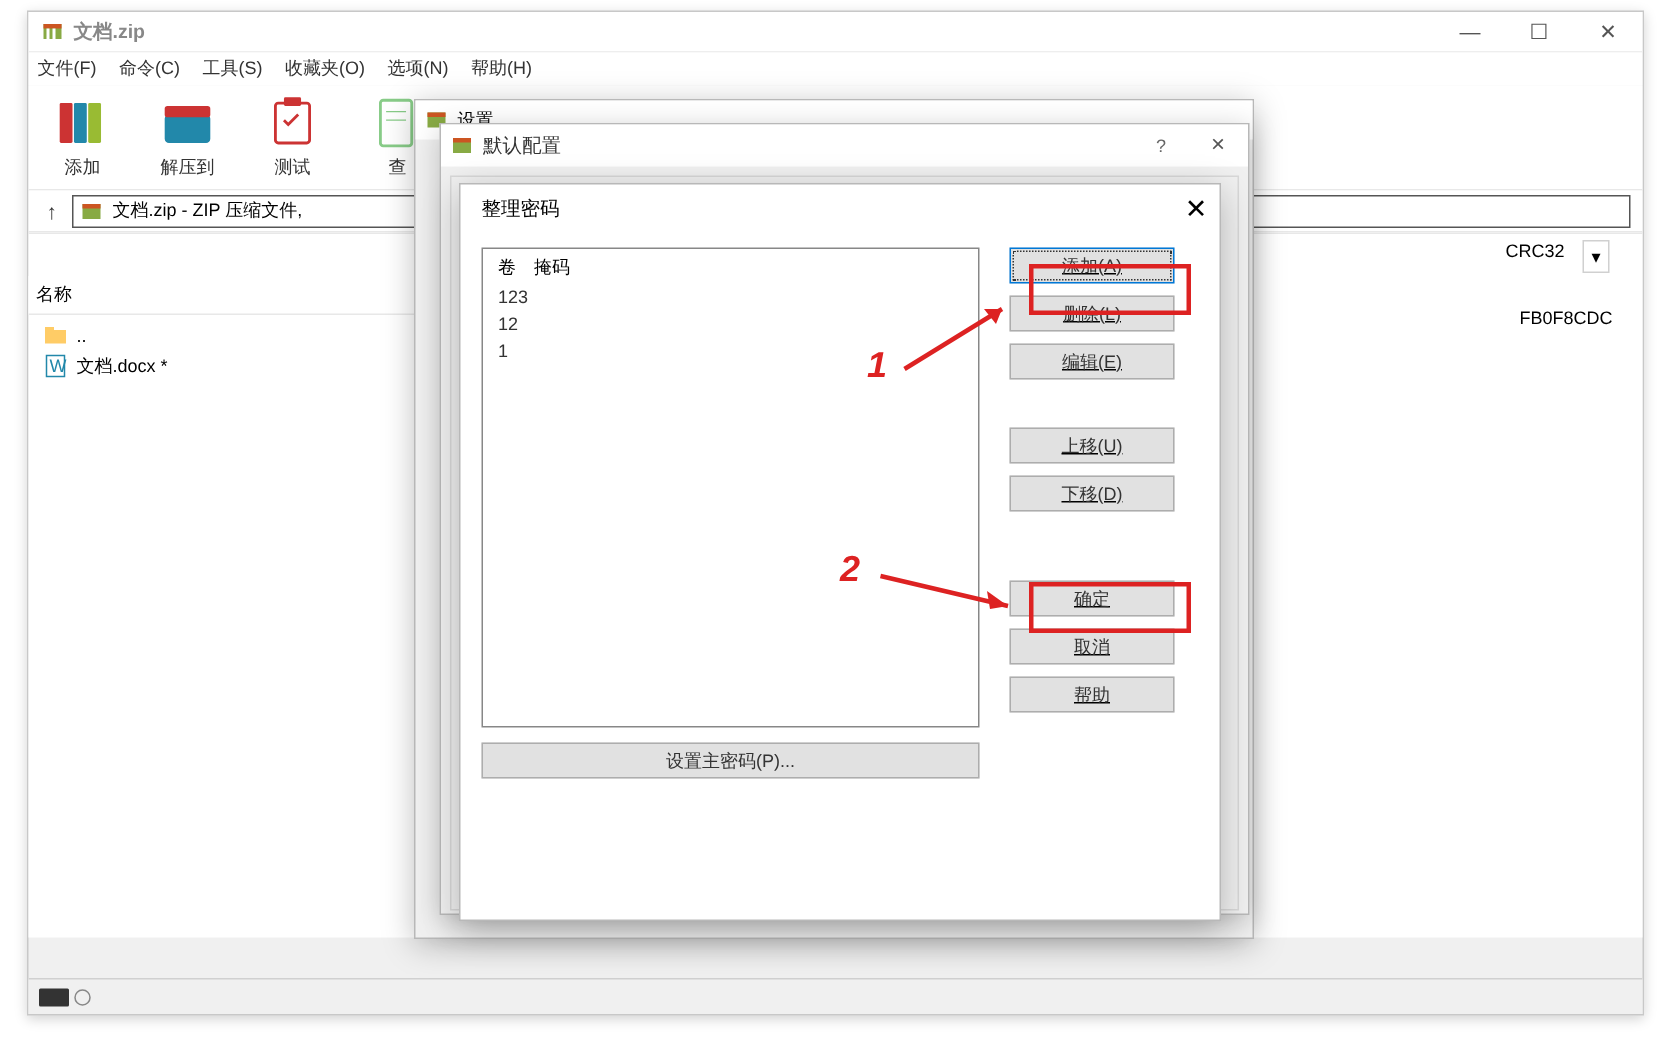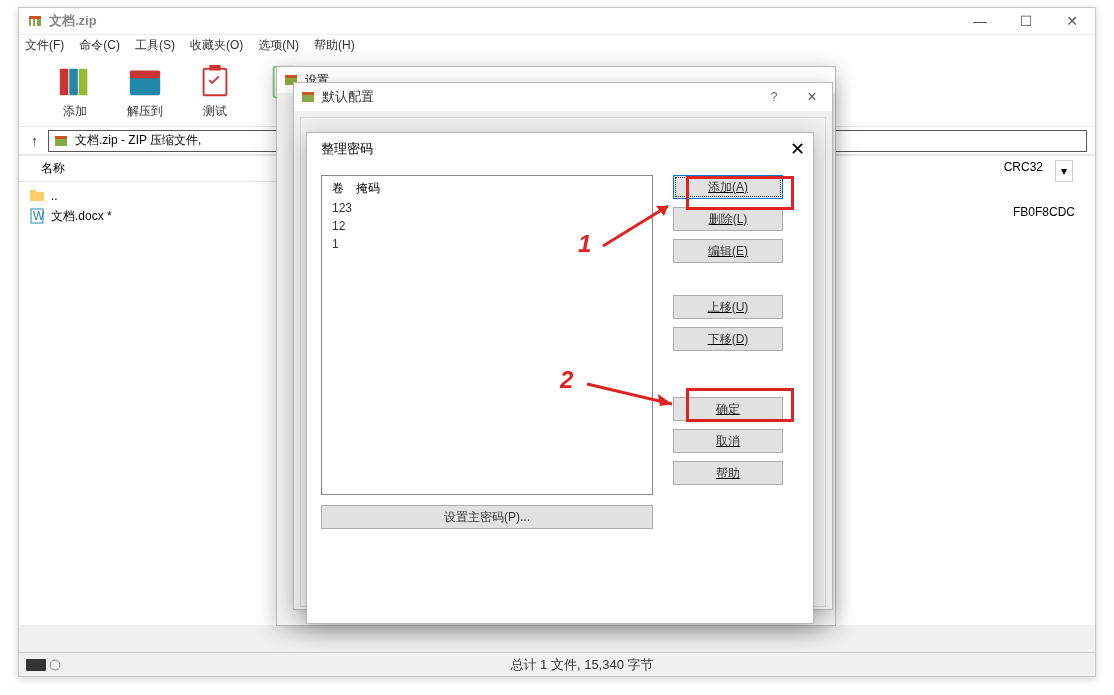--- a/index.html
+++ b/index.html
@@ -8,33 +8,33 @@
 
 .main-win { position: absolute; left: 18px; top: 7px; width: 1078px; height: 670px; border: 1px solid #c8c8c8; background: #f0f0f0; box-shadow: 0 2px 8px rgba(0,0,0,0.18); }
 .main-titlebar { height: 27px; background: #fff; display: flex; align-items: center; padding-left: 8px; border-bottom: 1px solid #eee; }
 .main-titlebar .ico { width: 16px; height: 16px; margin-right: 6px; }
 .main-titlebar .ttl { flex: 1; color: #888; font-size: 13px; font-weight: bold; }
 .win-btn { width: 46px; height: 27px; display: flex; align-items: center; justify-content: center; font-size: 14px; color: #555; }
 .win-btn.close { width: 46px; }
 .menubar { background: #fff; height: 22px; display: flex; align-items: flex-start; padding: 2px 6px; gap: 15px; }
 .menubar span { color: #333; font-size: 12px; }
 
-.toolbar { background: #fff; height: 70px; display: flex; align-items: center; padding-left: 36px; gap: 30px; border-bottom: 1px solid #e8e8e8;}
+.toolbar { background: #fff; height: 70px; display: flex; align-items: center; padding-left: 16px; gap: 30px; border-bottom: 1px solid #e8e8e8;}
 .tool { display: flex; flex-direction: column; align-items: center; width: 40px; }
 .tool .ticon { width: 38px; height: 38px; border-radius: 4px; }
 .tool .tlabel { font-size: 12px; margin-top: 2px; color: #333; }
 
 .pathbar { background: #fff; height: 28px; display:flex; align-items:center; gap:10px; padding-left:12px; border-bottom:1px solid #e8e8e8;}
 .pathbar .up { font-size: 14px; color:#333; }
 .pathbar .pbox { flex:1; height:22px; border:1px solid #555; display:flex; align-items:center; padding:0 4px; gap:6px; margin-right: 8px;}
 .pathbar .dd { position:absolute; right:12px; width:18px; height:22px; border:1px solid #d0d0d0; display:flex;align-items:center;justify-content:center;}
 
 .list-area { display:flex; background:#fff; height:470px; border-top:1px solid #e8e8e8;}
 .left-col { width:260px; border-right:1px solid #eee; }
-.left-head { padding:4px 22px; border-bottom:1px solid #e8e8e8; background:#fff;}
+.left-head { padding:4px 5px; border-bottom:1px solid #e8e8e8; background:#fff;margin-top:28px;}
 .left-body { padding:4px 10px;}
 .left-body .row { display:flex; align-items:center; gap:6px; height:20px; }
 .left-body .ficon { width:16px; height:16px; }
 .right-col { flex:1; position: relative;}
 .right-head { display:flex; align-items:center; height:22px; }
 .right-head span { padding:2px 8px; }
 .right-body { padding:4px 10px;}
 .right-body .row { display:flex; align-items:center; height:20px; }
 
 .statusbar { position:absolute; bottom:0; left:0; right:0; height:24px; background:#f0f0f0; display:flex; align-items:center; border-top:1px solid #d0d0d0;}
@@ -50,21 +50,21 @@
 .default-dialog { position:absolute; left:293px; top:82px; width:540px; height:528px; border:1px solid #b8b8b8; background:#f0f0f0; box-shadow: 0 4px 18px rgba(0,0,0,0.22);}
 .default-dialog .tbar { height:28px; background:#fff; display:flex; align-items:center; padding-left:6px;}
 .default-dialog .ttxt { flex:1; font-size:13px; color:#333;}
 .default-dialog .help { width:36px; text-align:center; color:#666;}
 .default-dialog .closebtn { width:40px; text-align:center; font-size:16px; color:#555;}
 .default-dialog .body { border:1px solid #d8d8d8; margin:6px; height:490px; background:#f0f0f0; position:relative;}
 .def-btns { position:absolute; bottom:0px; left:0; right:0; height:40px; display:flex; align-items:center; justify-content:center; gap:20px;}
 .def-btns button { width:100px; height:24px; border:1px solid #adadad; background:#e1e1e1;}
 
 
-.pw-dialog { position:absolute; left:306px; top:132px; width:508px; height:492px; background:#fff; border:1px solid #b8b8b8; box-shadow: 0 6px 22px rgba(0,0,0,0.25);}
+.pw-dialog { position:absolute; left:306px; top:122px; width:508px; height:492px; background:#fff; border:1px solid #b8b8b8; box-shadow: 0 6px 22px rgba(0,0,0,0.25);}
 .pw-dialog .tbar { height:32px; display:flex; align-items:center; padding:0 8px 0 14px;}
 .pw-dialog .tbar .ttl { flex:1; font-size:13px;}
 .pw-dialog .tbar .x { width:24px; font-size:18px; text-align:right;}
 .pw-body { padding:10px 14px;}
 .pw-layout { display:flex; gap:20px;}
 .pw-list { width:332px; height:320px; border:1px solid #878787; background:#fff; overflow:auto;}
 .pw-list .head { display:flex; padding:4px 10px; }
 .pw-list .head span:first-child { width:24px;}
 .pw-list .items { padding-left: 10px;}
 .pw-list .items div { height:18px; color:#333;}
@@ -190,21 +190,20 @@
     </div>
   </div>
 
   <div class="statusbar">
     <div class="tray">
         <svg width="36" height="14" viewBox="0 0 36 14">
           <rect x="0" y="1" width="20" height="12" fill="#333" rx="1"></rect>
           <circle cx="29" cy="7" r="5" fill="none" stroke="#888"></circle>
         </svg>
       </div>
-    <div class="msg">总计 1 文件, 15,340 字节</div>
   </div>
 </div>
 
 <div class="settings-dialog">
   <div class="tbar">
     <svg class="s-ico winrar-ico" viewBox="0 0 16 16">
         <rect x="2" y="3" width="12" height="10" fill="#8a4"></rect>
         <rect x="2" y="3" width="12" height="3" fill="#c52"></rect>
       </svg>
     <span>设置</span>

